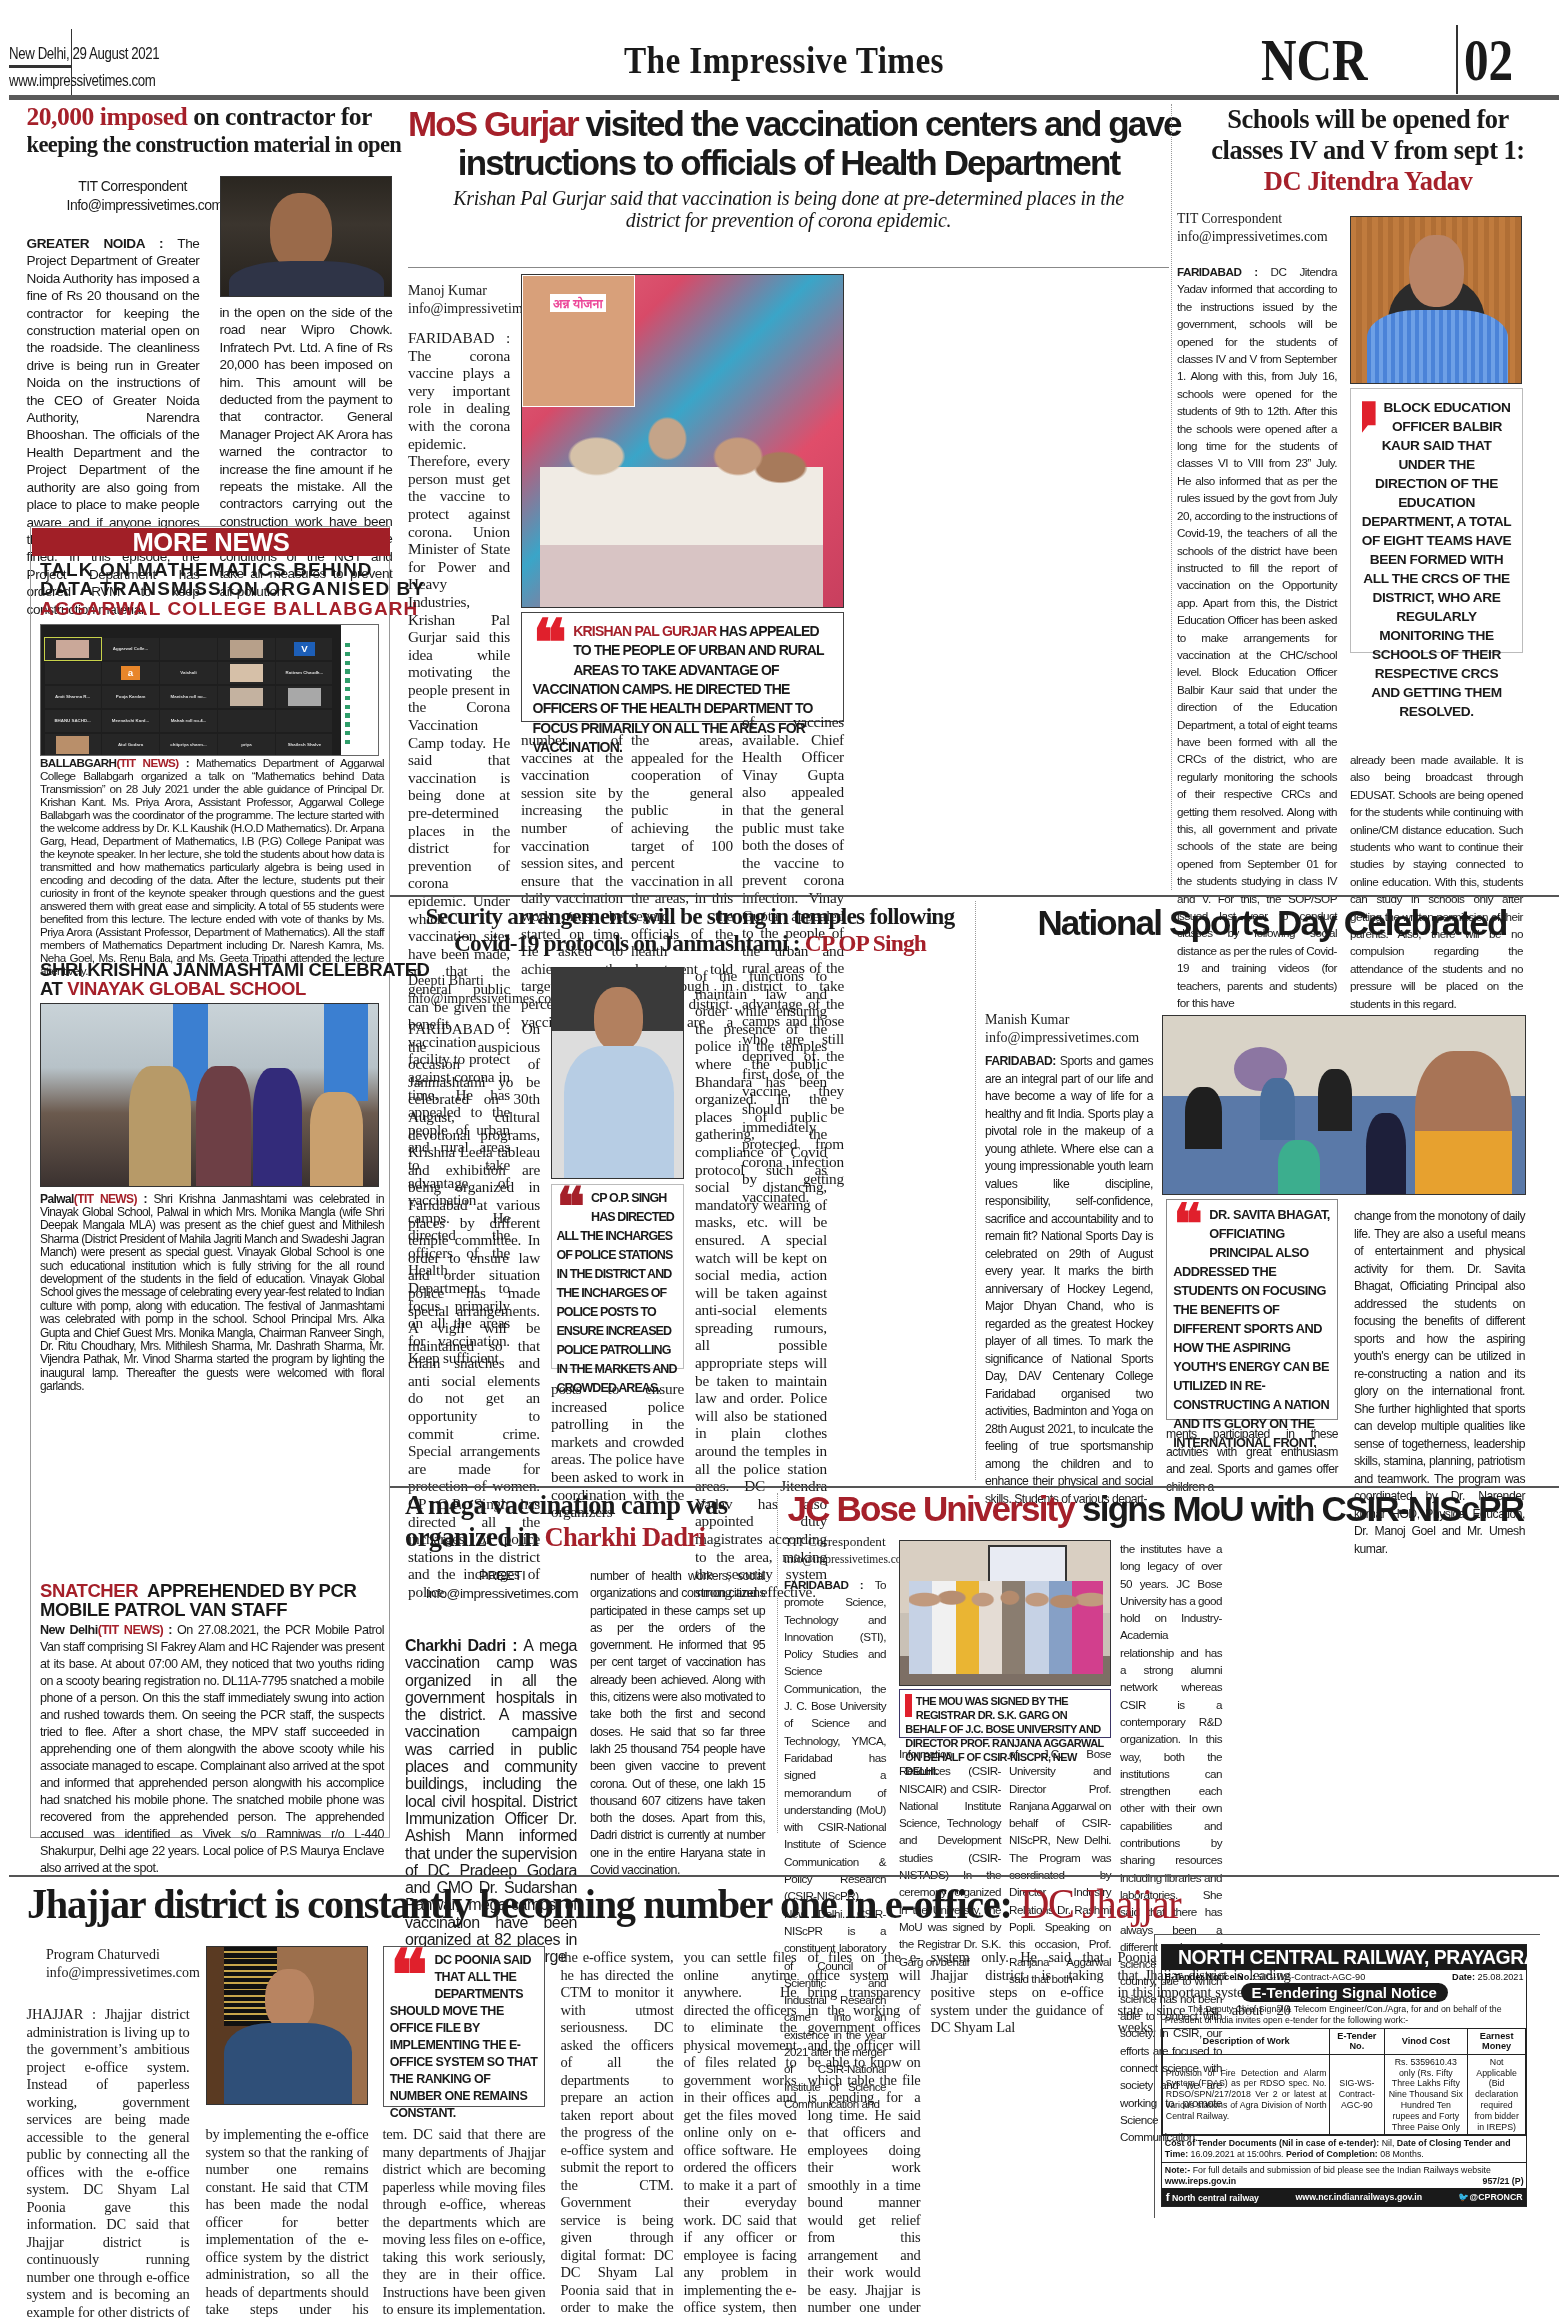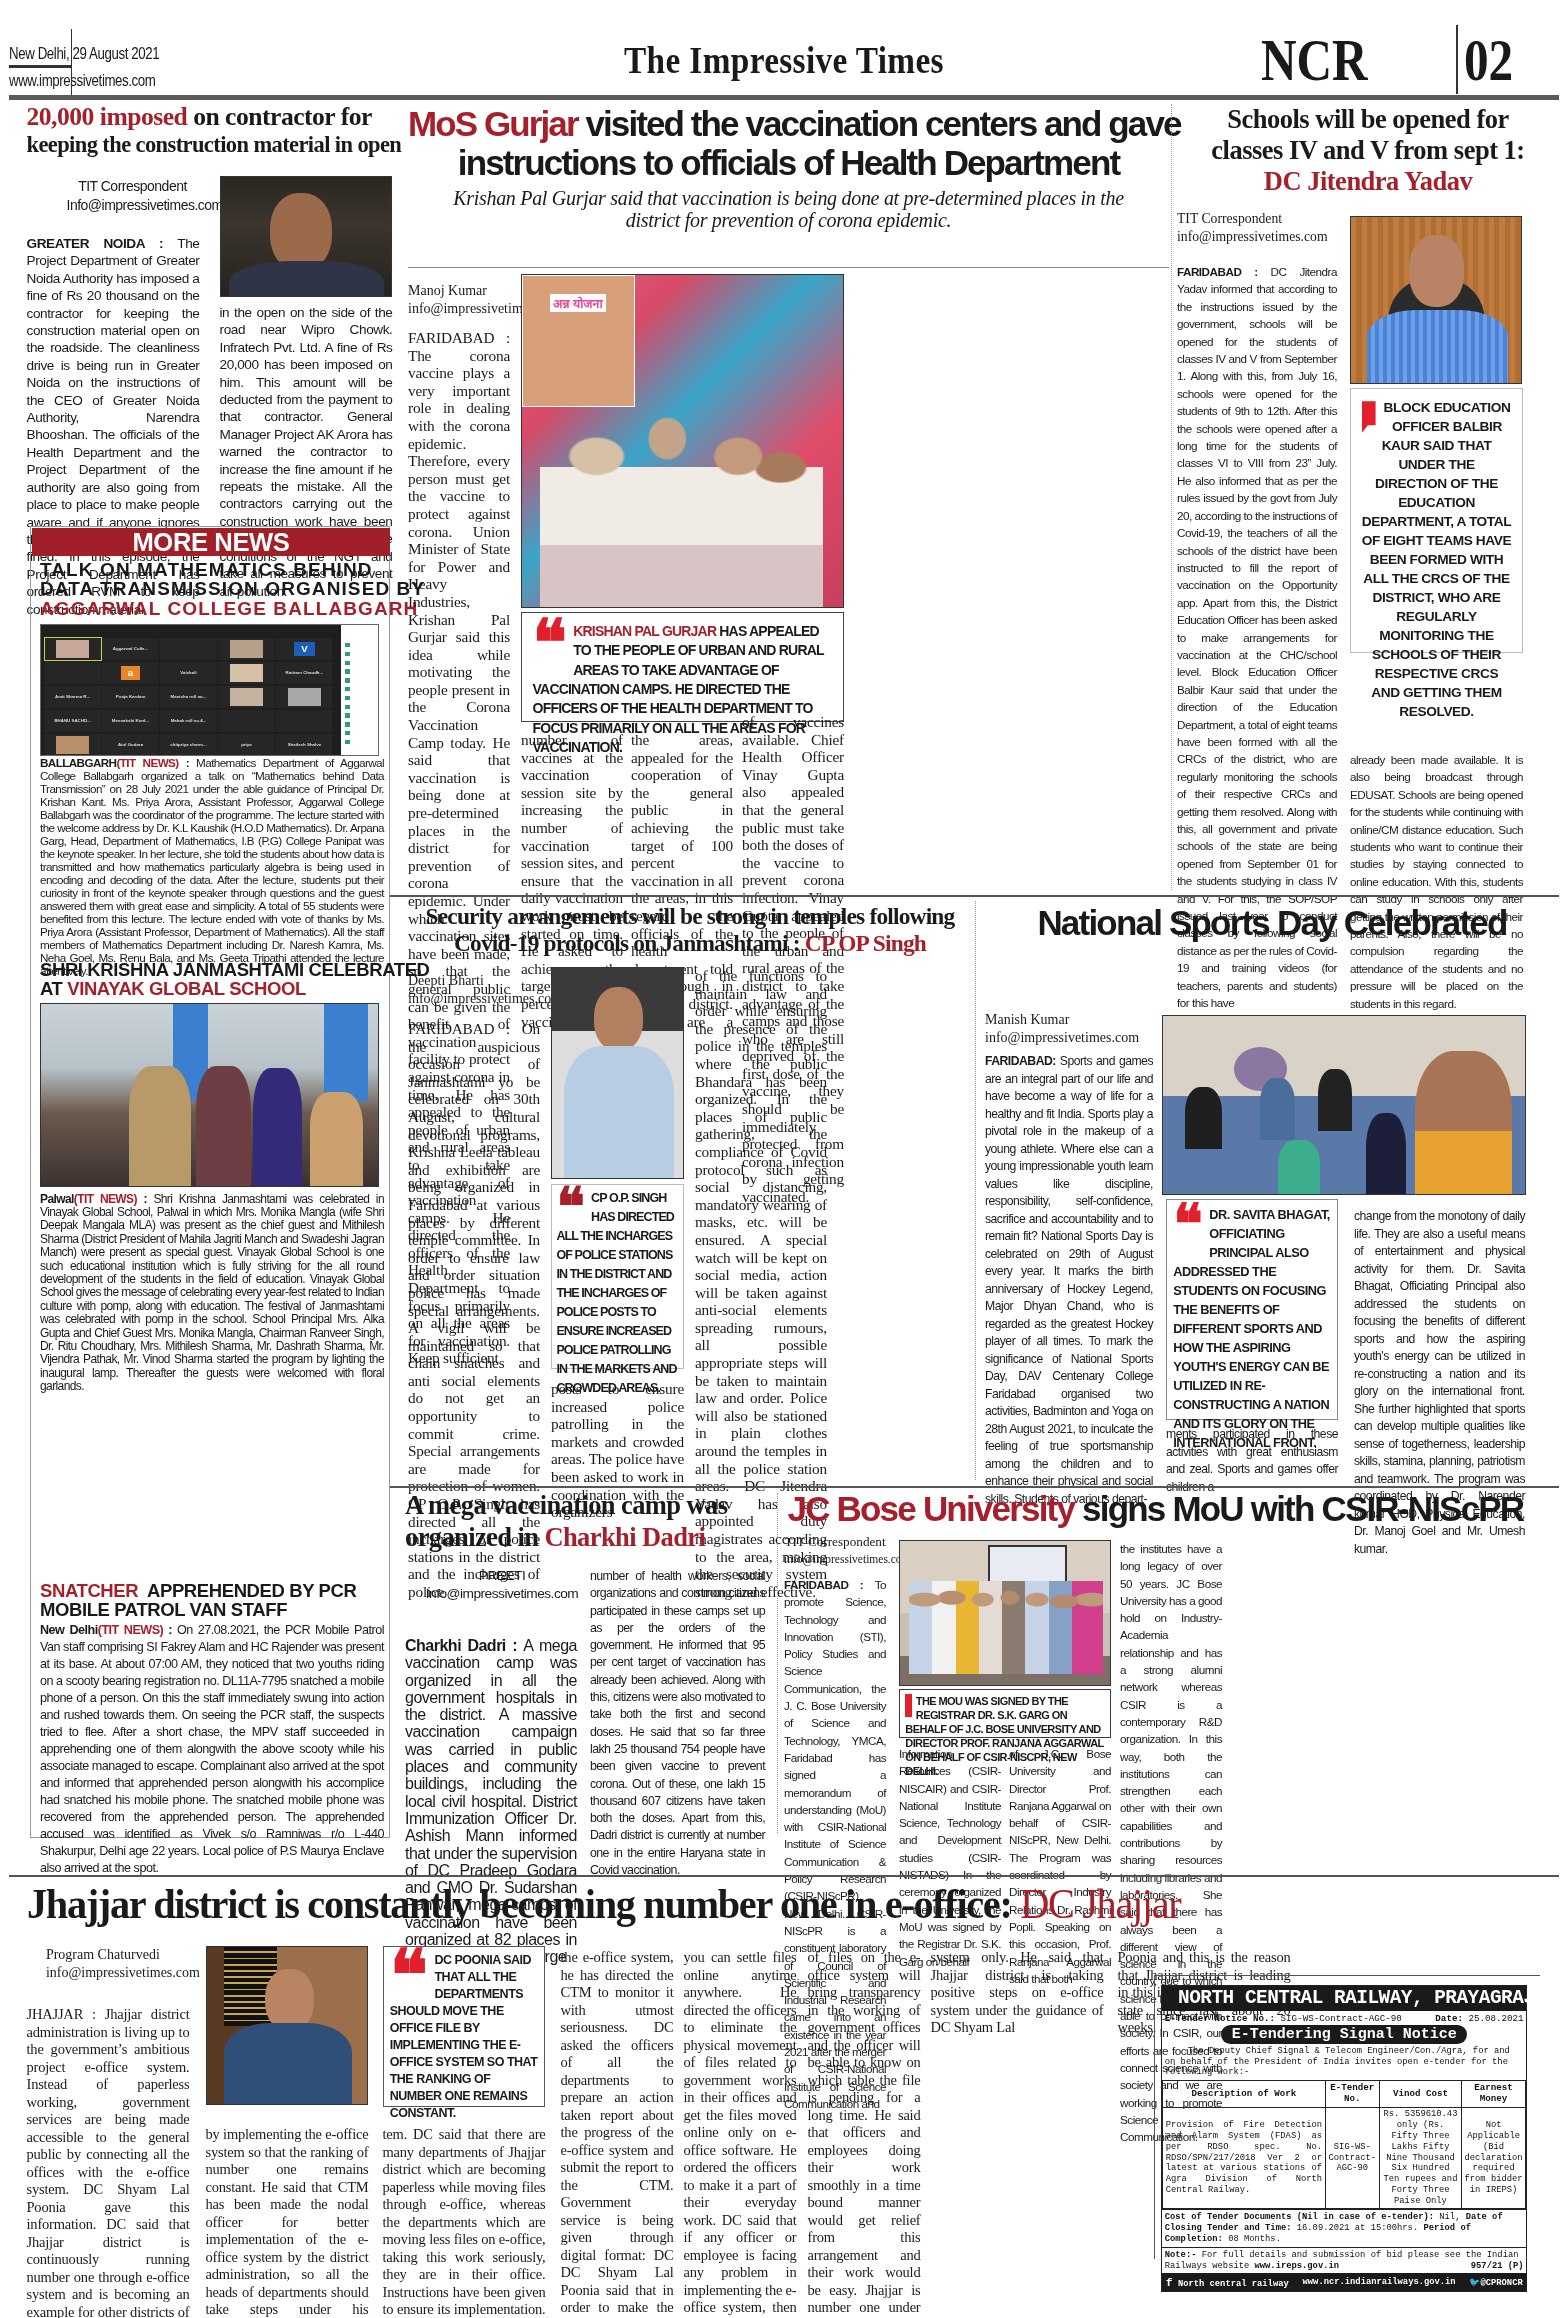--- a/index.html
+++ b/index.html
@@ -315,21 +315,21 @@
   </div>
   <div class="abs serif-body" style="left:179px;top:245px;width:163px;font-size:14.5px;line-height:17.5px">by implementing the e-office system so that the ranking of number one remains constant. He said that CTM has been made the nodal officer for better implementation of the e-office system by the district administration, so all the heads of departments should take steps under his supervision from the e-office sys-</div>
   <div class="abs serif-body" style="left:356px;top:245px;width:163px;font-size:14.5px;line-height:17.5px">tem. DC said that there are many departments of Jhajjar district which are becoming paperless while moving files through e-office, whereas the departments which are moving less files on e-office, taking this work seriously, they are in their office. Instructions have been given to ensure its implementation. In view of</div>
   <div class="abs serif-body" style="left:534px;top:68px;width:113px;font-size:14.5px;line-height:17.5px">the e-office system, he has directed the CTM to monitor it with utmost seriousness. DC asked the officers of all the departments to prepare an action taken report about the progress of the e-office system and submit the report to the CTM. Government service is being given through digital format: DC DC Shyam Lal Poonia said that in order to make the administrative services accessible to the general public in a better way, if anyone has any doubts regarding the training of e-office, then they can also be updated by NIC. He said that working on e-office system is convenient, only it is too late to start. On this system</div>
   <div class="abs serif-body" style="left:657px;top:68px;width:113px;font-size:14.5px;line-height:17.5px">you can settle files online anytime anywhere. He directed the officers to eliminate the physical movement of files related to government works in their offices and get the files moved online only on e-office software. He ordered the officers to make it a part of their everyday work. DC said that if any officer or employee is facing any problem in implementing the e-office system, then they can take the support of the technical team. He said that the subordinate staff should send the files to their higher officers through e-office system and the officers should also dispose them on the same system. The DC said that the movement</div>
   <div class="abs serif-body" style="left:781px;top:68px;width:113px;font-size:14.5px;line-height:17.5px">of files on the e-office system will bring transparency in the working of government offices and the officer will be able to know on which table the file is pending for a long time. He said that officers and employees doing their work smoothly in a time bound manner would get relief from this arrangement and their work would be easy. Jhajjar is number one under the guidance of DC: CTM Renuka Nandal, the nodal officer of CTM and e-office system, said that flexes have also been installed in the Jhajjar mini secretariat premises informing the general public that the entire file movement in this office is done through e-office</div>
   <div class="abs serif-body" style="left:904px;top:68px;width:173px;font-size:14.5px;line-height:17.5px">system only. He said that Jhajjar district is taking positive steps on e-office system under the guidance of DC Shyam Lal</div>
   <div class="abs serif-body" style="left:1091px;top:68px;width:173px;font-size:14.5px;line-height:17.5px">Poonia and this is the reason that Jhajjar district is leading in this important system in the state since last about 20 weeks.</div>
 </div>
 
-<div class="abs" style="left:1154px;top:1975px;width:386px;height:284px;border-top:0.9px solid #555;border-left:0.9px solid #555;padding:8.8px 0 0 6.2px;font-family:Liberation Mono, monospace;color:#111">
+<div class="abs" style="left:1154px;top:1934px;width:386px;height:284px;border-top:0.9px solid #555;border-left:0.9px solid #555;padding:8.8px 0 0 6.2px;font-family:Liberation Sans, sans-serif;color:#111">
   <div style="width:366px;border:1.8px solid #222">
     <div style="background:#1a1a1a;color:#fff;height:25px;display:flex;align-items:center;padding-left:3.5px">
       <span style="width:19.4px;height:19.4px;border-radius:50%;background:radial-gradient(circle,#ddd 0 30%,#777 31% 55%,#eee 56%);display:inline-block"></span>
       <span style="font-weight:700;font-size:19.4px;margin-left:12.4px;letter-spacing:-0.5px;white-space:nowrap">NORTH CENTRAL RAILWAY, PRAYAGRAJ</span>
     </div>
     <div style="display:flex;justify-content:space-between;font-size:9.2px;padding:1.8px 2.6px 0;white-space:nowrap">
       <span><b>E-Tender Notice No.:</b><span> SIG-WS-Contract-AGC-90</span></span>
       <span><b>Date:</b><span> 25.08.2021</span></span>
     </div>
     <div style="text-align:center;margin:1.8px 0">

